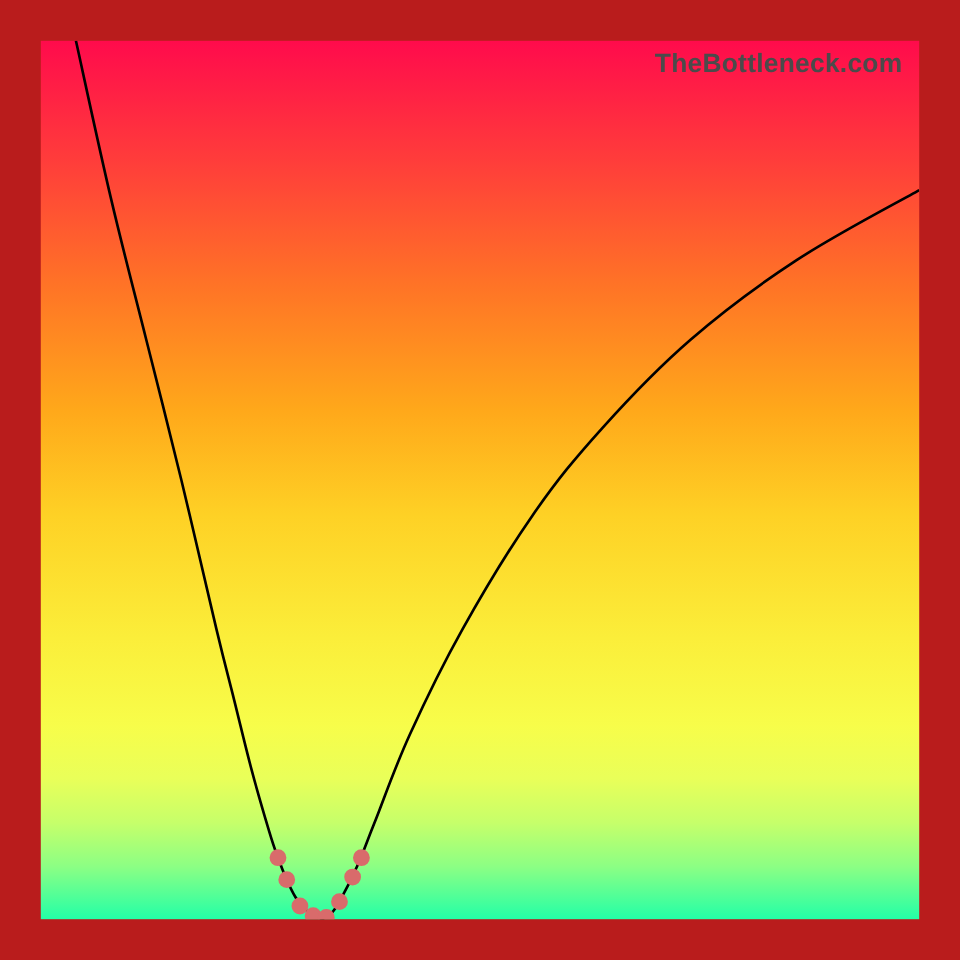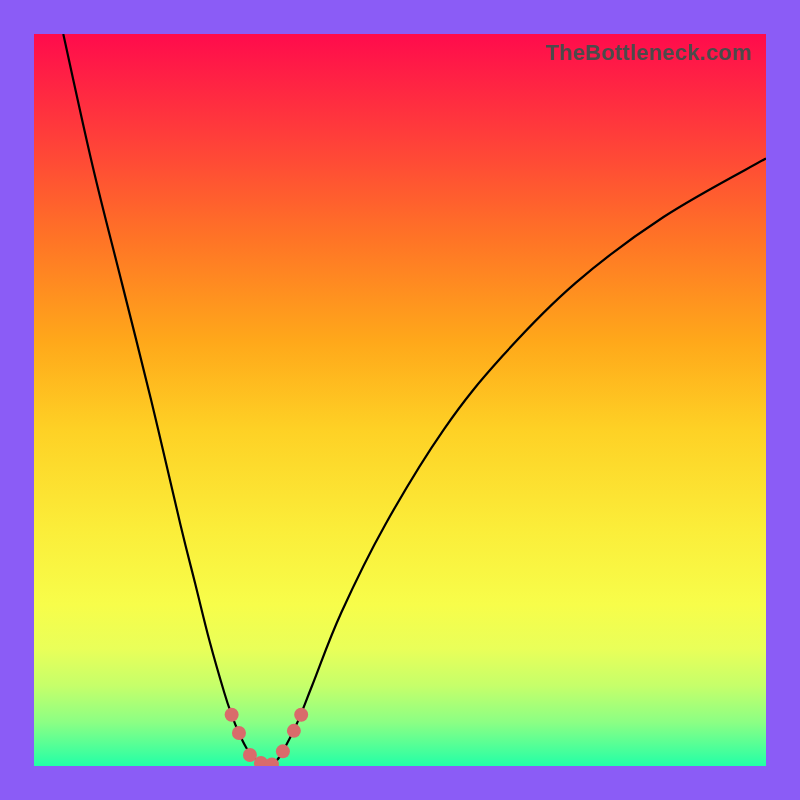--- a/index.html
+++ b/index.html
@@ -1,21 +1,21 @@
 <!DOCTYPE html>
 <html><head>
 <meta charset="utf-8">
 <style>
   * { margin: 0; padding: 0; box-sizing: border-box; }
   html, body { width: 800px; height: 800px; overflow: hidden; background: #000; }
   .frame {
     position: relative;
     width: 800px;
     height: 800px;
-    background: #8b5cf6;
+    background: #b91c1c;
   }
   .plot-area {
     position: absolute;
     left: 34px;
     top: 34px;
     width: 732px;
     height: 732px;
     background: linear-gradient(to bottom,
       #ff0b4c 0%,
       #ff3e3a 14%,

